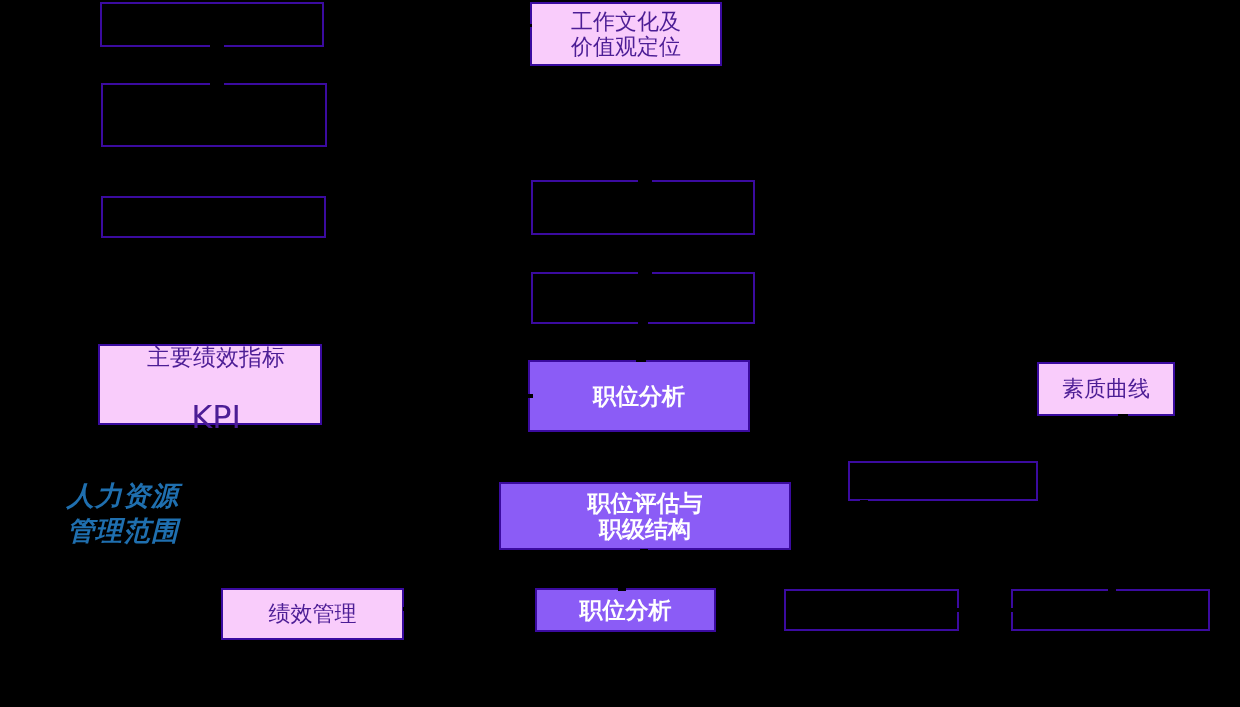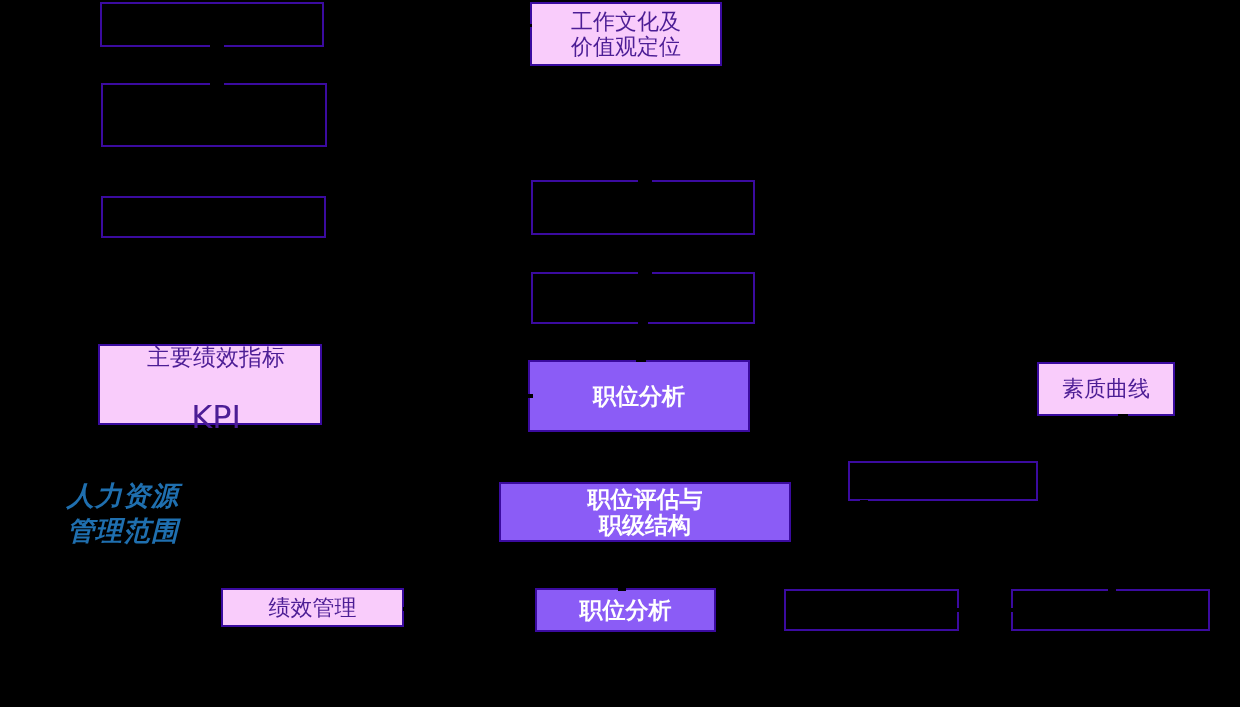--- a/index.html
+++ b/index.html
@@ -127,26 +127,26 @@
   </div>
 
   <div class="node pink" style="left:1037px; top:362px; width:138px; height:54px;">
     <span>素质曲线</span>
   </div>
 
   <div class="node empty" style="left:848px; top:461px; width:190px; height:40px;">
     <span></span>
   </div>
 
-  <div class="node purple" style="left:499px; top:482px; width:292px; height:60px;">
+  <div class="node purple" style="left:499px; top:482px; width:292px; height:68px;">
     <span>职位评估与
 职级结构</span>
   </div>
 
-  <div class="node pink" style="left:221px; top:588px; width:183px; height:39px;">
+  <div class="node pink" style="left:221px; top:588px; width:183px; height:52px;">
     <span>绩效管理</span>
   </div>
 
   <div class="node purple" style="left:535px; top:588px; width:181px; height:44px;">
     <span>职位分析</span>
   </div>
 
   <div class="node empty" style="left:784px; top:589px; width:175px; height:42px;">
     <span></span>
   </div>

